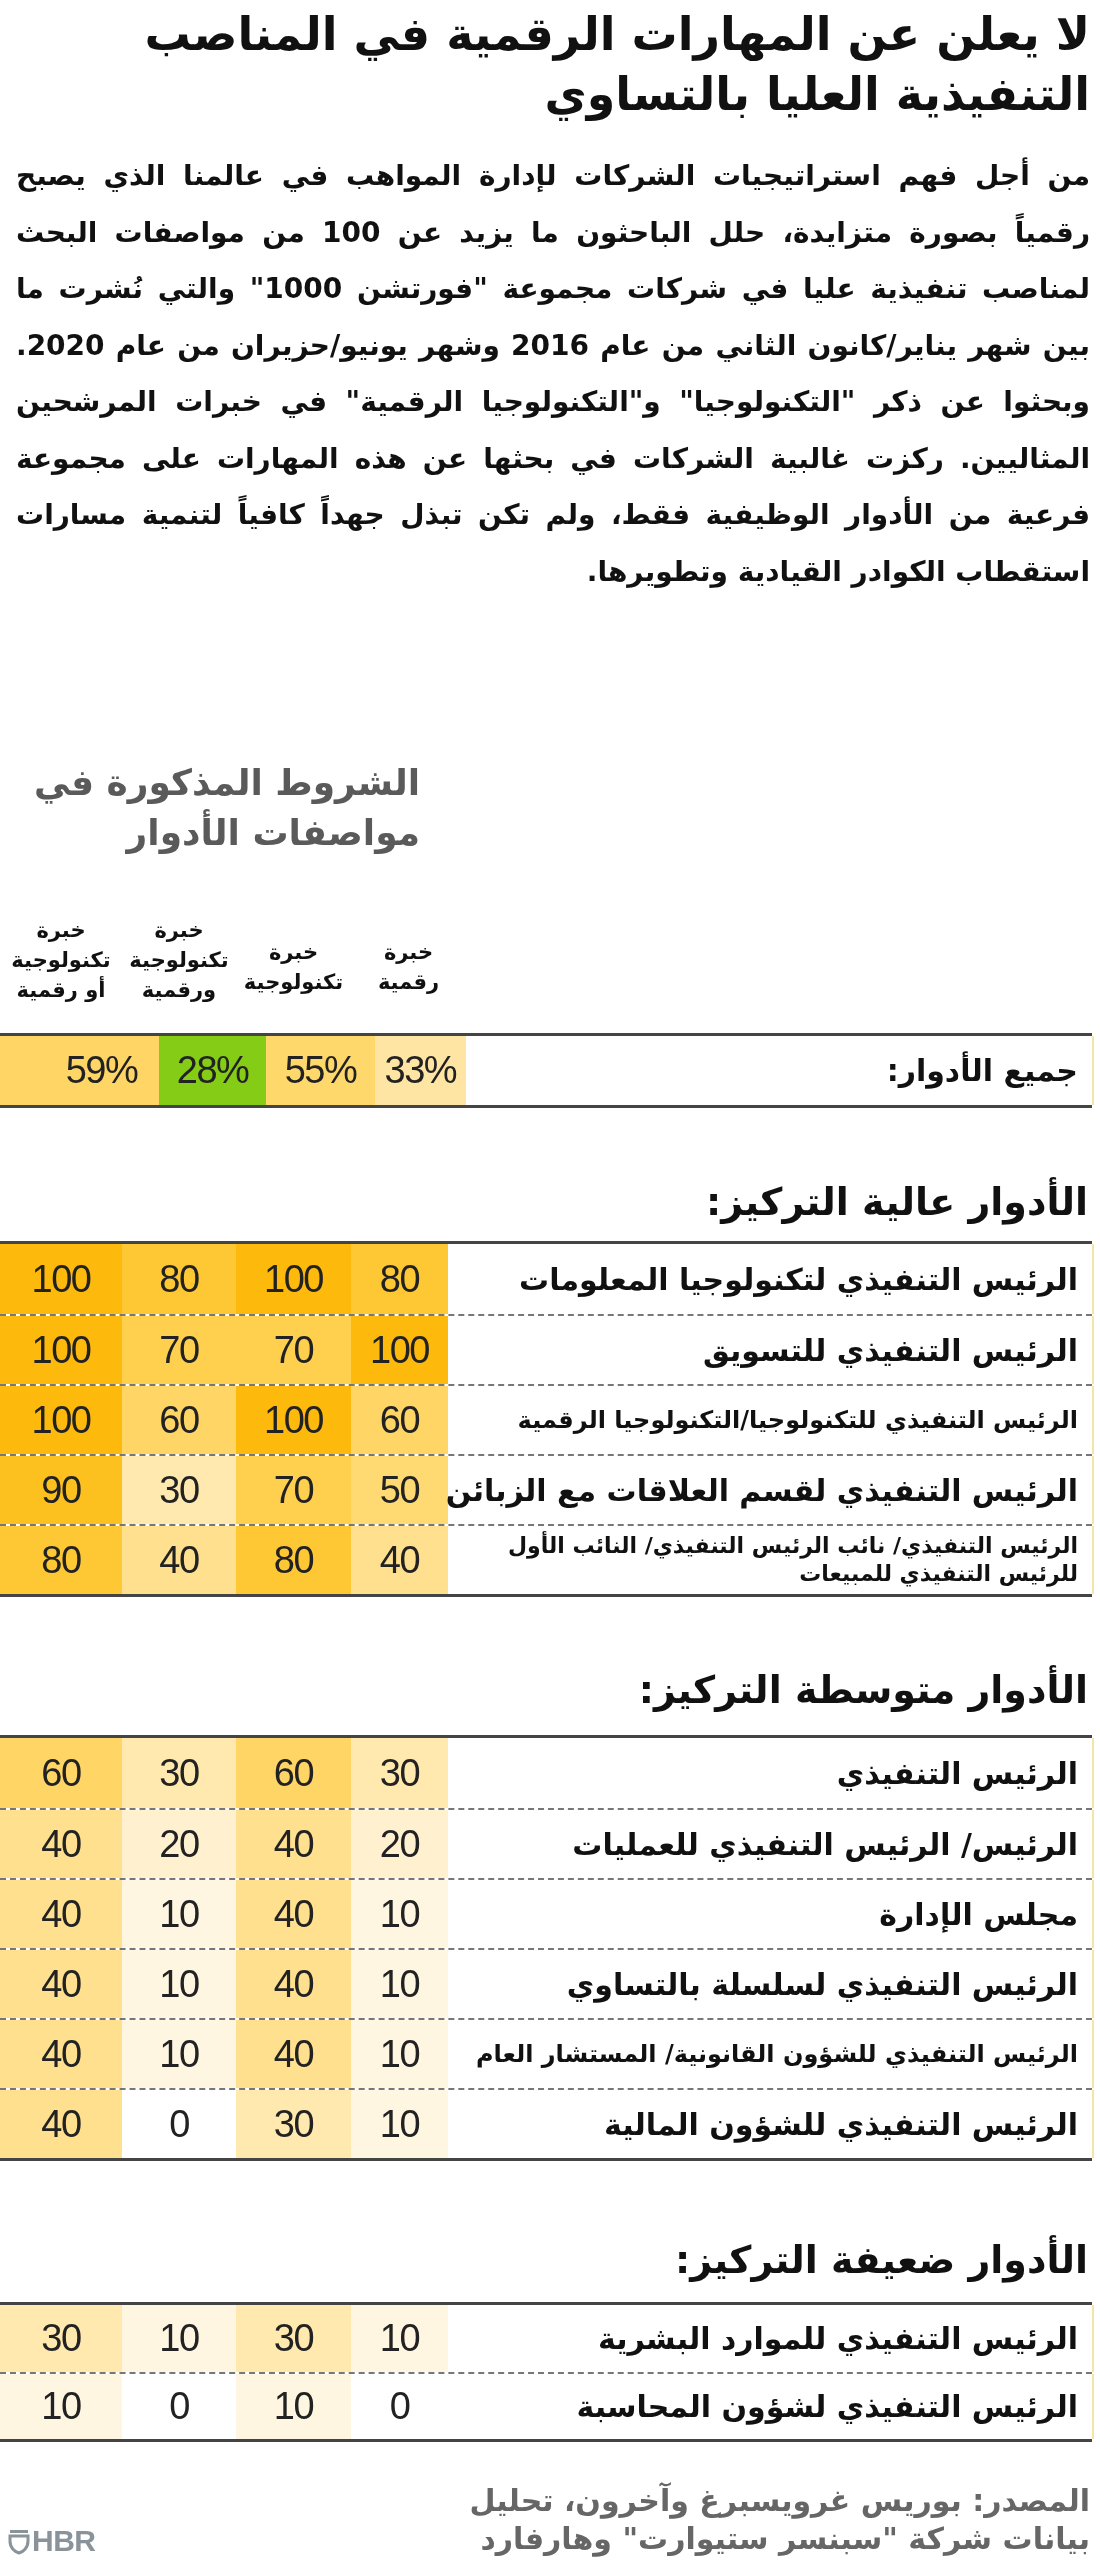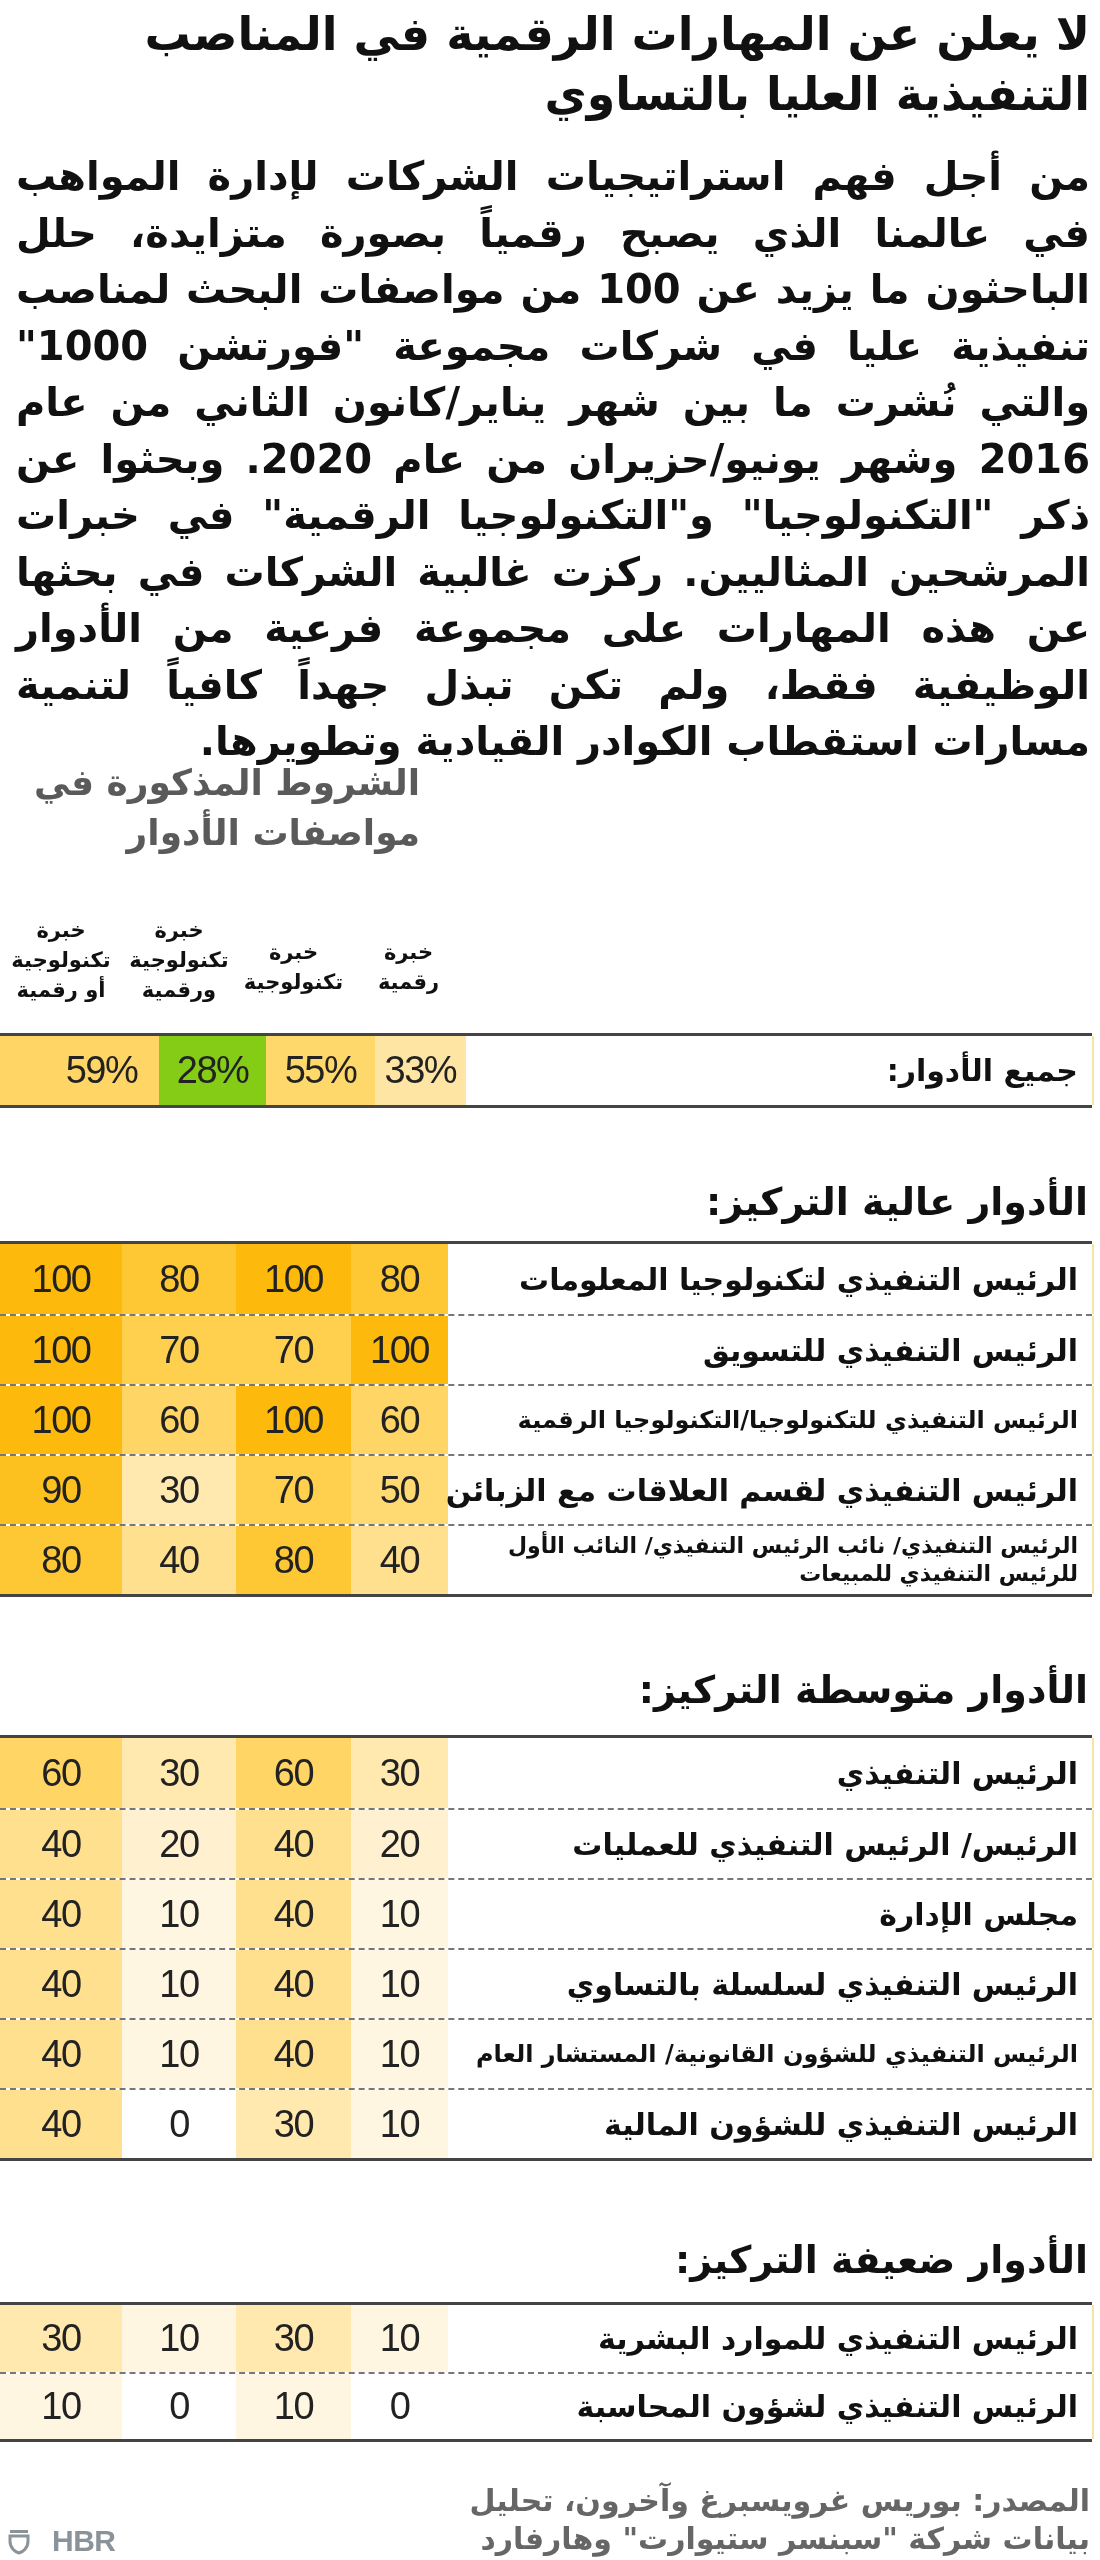--- a/index.html
+++ b/index.html
@@ -8,21 +8,21 @@
       font-family: "DejaVu Sans", sans-serif; color: #111;
     }
     .rtl { direction: rtl; text-align: right; }
     #title {
       position: absolute; top: 4px; left: 8px; right: 10px;
       font-size: 46px; font-weight: bold; line-height: 60px; color: #111;
       letter-spacing: -1.5px;
     }
     #body-text {
       position: absolute; top: 148px; left: 16px; right: 10px;
-      font-size: 40px; font-weight: bold; line-height: 56.5px; color: #111;
+      font-size: 28px; font-weight: bold; line-height: 56.5px; color: #111;
       letter-spacing: -1.6px; text-align: justify; text-align-last: right;
     }
     #table-caption {
       position: absolute; top: 758px; left: 20px; width: 400px;
       font-size: 36px; font-weight: bold; line-height: 50px; color: #5a5a5a;
       letter-spacing: -1px;
     }
     .col-headers { position: absolute; top: 885px; left: 0; width: 466px; height: 120px; }
     .col-h {
       position: absolute; bottom: 0; font-size: 21px; font-weight: bold; line-height: 30px;
@@ -48,21 +48,21 @@
       font-size: 30px; font-weight: bold; color: #111; letter-spacing: -1px; white-space: nowrap;
     }
     .row-label.small { font-size: 24px; }
     .row-label.tiny { font-size: 22px; line-height: 28px; white-space: normal; }
     .edge { position: absolute; right: -2px; top: 0; bottom: 0; width: 2px; background: #f3e4a8; }
     #source {
       position: absolute; top: 2482px; right: 10px; width: 680px;
       font-size: 30px; font-weight: bold; line-height: 38px; color: #666; direction: rtl; text-align: right;
       letter-spacing: -1px;
     }
-    #logo { position: absolute; left: 8px; top: 2524px; display: flex; align-items: center; gap: 22px; }
+    #logo { position: absolute; left: 8px; top: 2524px; display: flex; align-items: center; gap: 2px; }
     #logo .shield { width: 22px; height: 28px; }
     #logo .brand { font-family: "Liberation Sans", sans-serif; font-weight: bold; font-size: 30px; color: #8a939a; letter-spacing: -0.5px; }
   </style>
 </head>
 <body>
 
 <div id="title" class="rtl">لا يعلن عن المهارات الرقمية في المناصب التنفيذية العليا بالتساوي</div>
 <div id="body-text" class="rtl">من أجل فهم استراتيجيات الشركات لإدارة المواهب في عالمنا الذي يصبح رقمياً بصورة متزايدة، حلل الباحثون ما يزيد عن 100 من مواصفات البحث لمناصب تنفيذية عليا في شركات مجموعة "فورتشن 1000" والتي نُشرت ما بين شهر يناير/كانون الثاني من عام 2016 وشهر يونيو/حزيران من عام 2020. وبحثوا عن ذكر "التكنولوجيا" و"التكنولوجيا الرقمية" في خبرات المرشحين المثاليين. ركزت غالبية الشركات في بحثها عن هذه المهارات على مجموعة فرعية من الأدوار الوظيفية فقط، ولم تكن تبذل جهداً كافياً لتنمية مسارات استقطاب الكوادر القيادية وتطويرها.</div>
 <div id="table-caption" class="rtl">الشروط المذكورة في مواصفات الأدوار</div>
 

